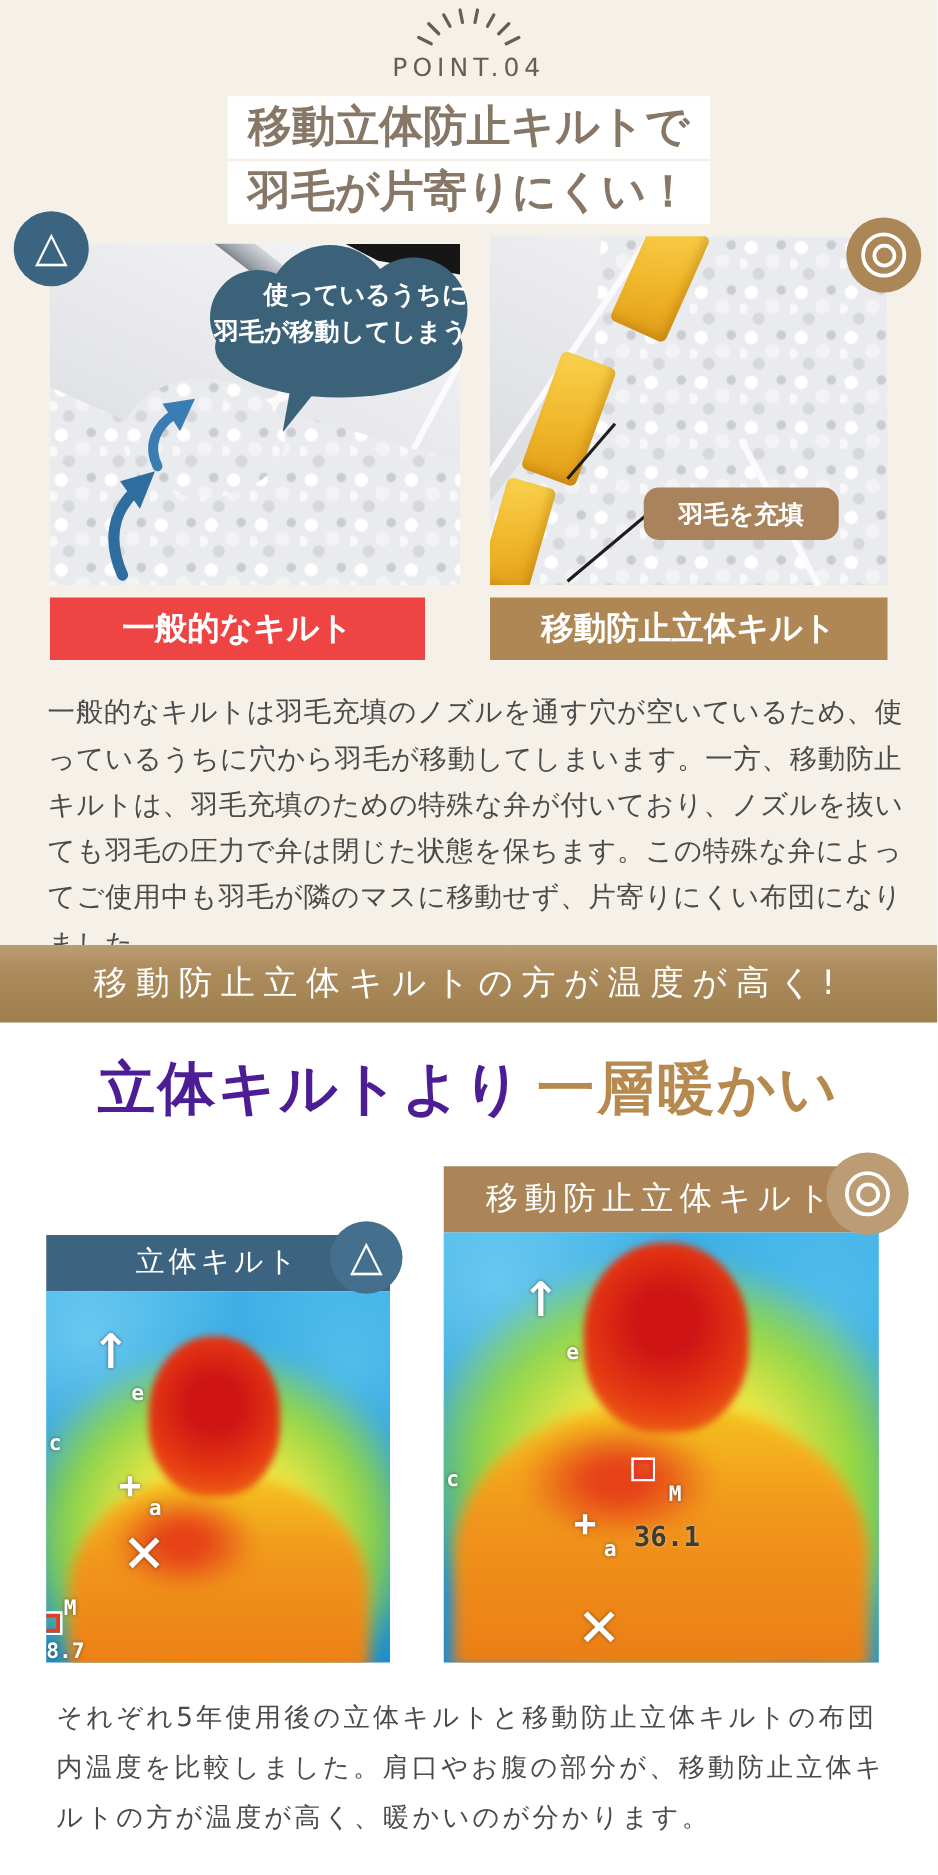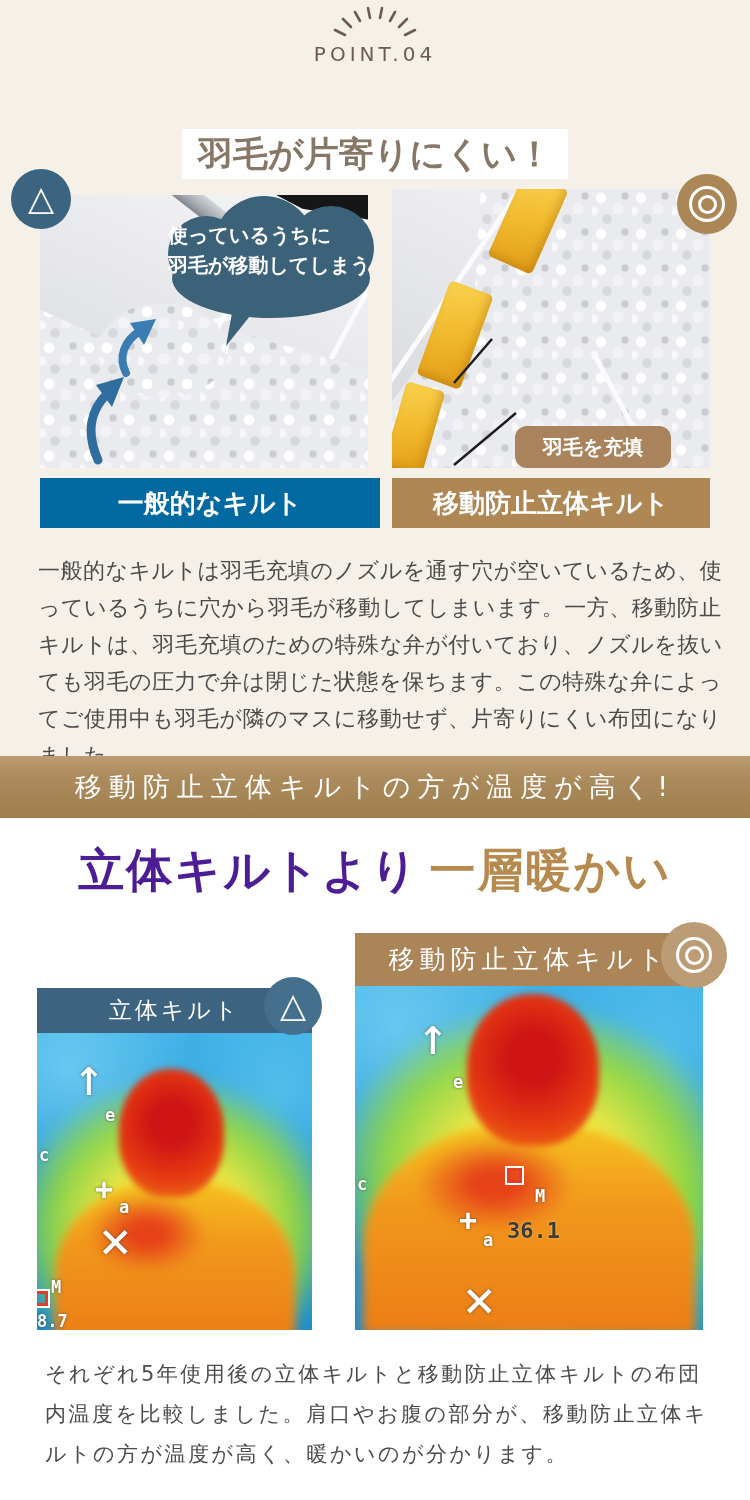--- a/index.html
+++ b/index.html
@@ -54,33 +54,33 @@
 
   
   .bubble { left:168px; top:196px; width:206px; height:150px; }
   .bubble .blob { position:absolute; background:#3b6279; border-radius:50%; }
   .bb1 { left:0px;  top:20px; width:76px;  height:76px; }
   .bb2 { left:46px; top:0px;  width:100px; height:96px; }
   .bb3 { left:120px;top:10px; width:86px;  height:84px; }
   .bb4 { left:4px;  top:42px; width:198px; height:80px; border-radius:40px; }
   .bubble-tail { position:absolute; left:58px; top:112px; width:38px; height:38px;
                  background:#3b6279; clip-path:polygon(18% 0, 80% 0, 0 100%); }
-  .bubble-text { position:absolute; left:0; top:24px; width:206px; text-align:left;
+  .bubble-text { position:absolute; left:0; top:24px; width:206px; text-align:right;
                  color:#fff; font-weight:700; font-size:20px; line-height:30px; }
 
   
   .callout { background:#a8835b; color:#fff; text-align:center; font-weight:700; }
   .callout-1 { left:485px; top:272px; width:258px; height:68px; border-radius:14px;
                font-size:19px; line-height:27px; padding-top:7px; }
   .callout-2 { left:515px; top:390px; width:156px; height:42px; border-radius:12px;
-               font-size:20px; line-height:42px;margin-top:36px; }
+               font-size:20px; line-height:42px; }
 
   
   .caption { color:#fff; font-weight:700; font-size:26px; line-height:50px; text-align:center; height:50px; }
-  .cap-blue  { left:40px;  top:478px; width:340px; background:#0369a1; }
+  .cap-blue  { left:40px;  top:478px; width:300px; background:#ef4444; }
   .cap-brown { left:392px; top:478px; width:318px; background:#ae8754; }
 
   .para { color:#4b4b4b; }
   .para-1 { left:38px; top:552px; width:690px; font-size:22px; line-height:37px; letter-spacing:0.5px; }
   .para-2 { left:45px; top:1354px; width:678px; font-size:21px; line-height:40px; letter-spacing:2.5px; }
 
   
   .banner { left:0; top:756px; width:750px; height:62px; text-align:center;
             background:linear-gradient(180deg,#bc9d72 0%,#ab8a5c 35%,#a07f4e 100%);
             color:#fff; font-size:27px; letter-spacing:7px; line-height:62px; font-weight:500; }
@@ -146,20 +146,23 @@
       <line x1="33" y1="15" x2="28" y2="6"></line>
       <line x1="43" y1="12" x2="41" y2="2"></line>
       <line x1="53" y1="12" x2="55" y2="2"></line>
       <line x1="63" y1="15" x2="68" y2="6"></line>
       <line x1="72" y1="21" x2="80" y2="13"></line>
       <line x1="78" y1="29" x2="88" y2="24"></line>
     </g>
   </svg>
   <div class="abs point-label">POINT.04</div>
 
+  <div class="abs title-wrap t1">
+    <span class="title-chip">移動立体防止キルトで</span>
+  </div>
   <div class="abs title-wrap t2">
     <span class="title-chip">羽毛が片寄りにくい！</span>
   </div>
 
   <div class="abs photo photo-l">
     <div class="abs grid-line" style="left:150px;top:-30px;width:5px;height:420px;transform:rotate(28deg);"></div>
     <div class="abs grid-line" style="left:280px;top:-30px;width:5px;height:420px;transform:rotate(28deg);"></div>
     <div class="abs grid-line" style="left:-40px;top:120px;width:460px;height:5px;transform:rotate(-14deg);"></div>
     <div class="abs dark-wedge"></div>
     <div class="abs nozzle" style="left:96px;top:8px;"></div>

